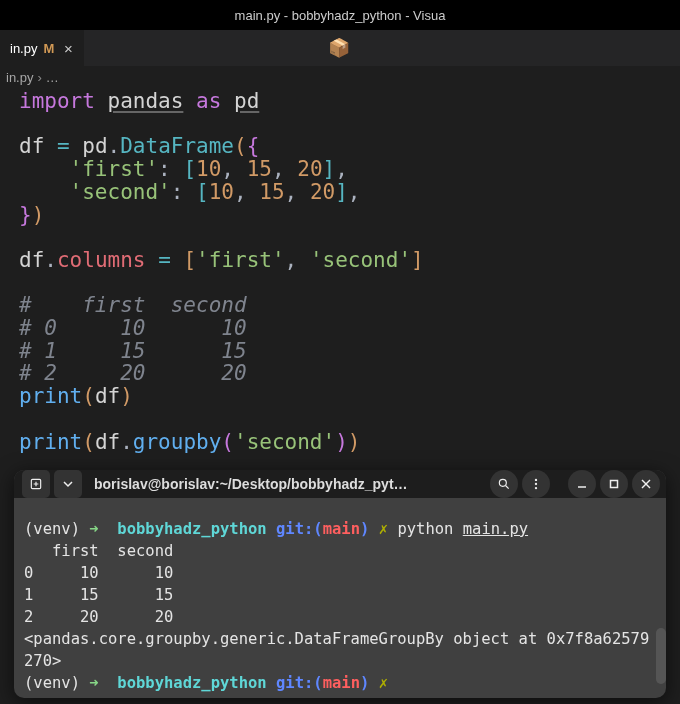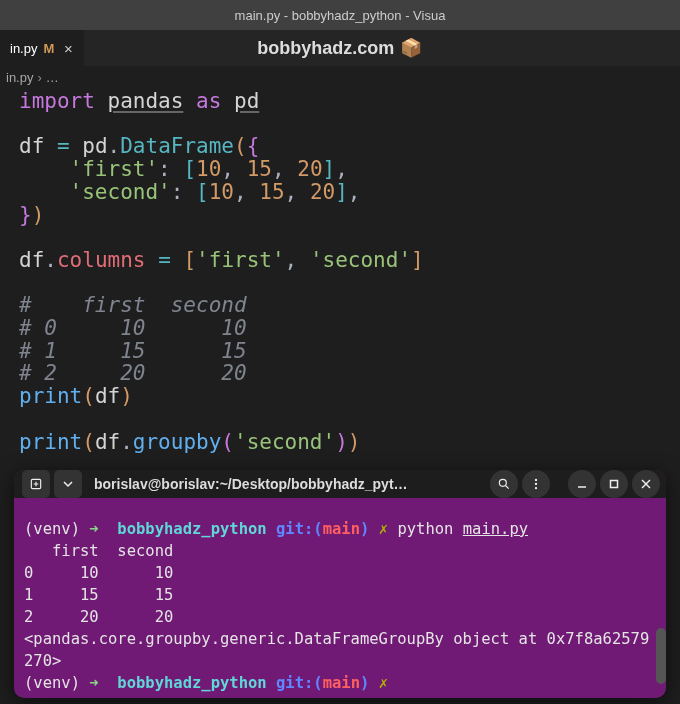--- a/index.html
+++ b/index.html
@@ -7,21 +7,21 @@
     width: 680px;
     height: 704px;
     background: #1e1e1e;
     font-family: 'Menlo', 'Consolas', monospace;
     font-size: 14px;
     overflow: hidden;
     position: relative;
   }
   .titlebar {
     height: 30px;
-    background: #404040;
+    background: #000000;
     color: #ccc;
     display: flex;
     align-items: center;
     justify-content: center;
     font-size: 13px;
     font-family: -apple-system, 'Segoe UI', sans-serif;
   }
   .tabbar {
     height: 36px;
     background: #252526;
@@ -106,21 +106,21 @@
   .com { color: #7f848e; font-style: italic; }
   .call { color: #61afef; }
   .prop { color: #e06c75; }
 
   .terminal-window {
     position: absolute;
     left: 14px;
     top: 470px;
     width: 652px;
     height: 228px;
-    background: #701a75;
+    background: #404040;
     border-radius: 10px;
     overflow: hidden;
     box-shadow: 0 4px 20px rgba(0,0,0,0.6);
     display: flex;
     flex-direction: column;
   }
   .term-header {
     height: 42px;
     background: #1d1d1d;
     display: flex;
@@ -192,21 +192,20 @@
   <span>main.py - bobbyhadz_python - Visua</span>
 </div>
 
 <div class="tabbar">
   <div class="tab">
     <span>in.py</span>
     <span class="tab-badge">M</span>
     <span class="tab-close">×</span>
   </div>
   <div class="tab-title-overlay">
-    <span>bobbyhadz.com</span>
     <span class="cube">📦</span>
   </div>
 </div>
 
 <div class="breadcrumb">
   <span>in.py</span>
   <span class="breadcrumb-sep">›</span>
   <span>…</span>
 </div>
 

